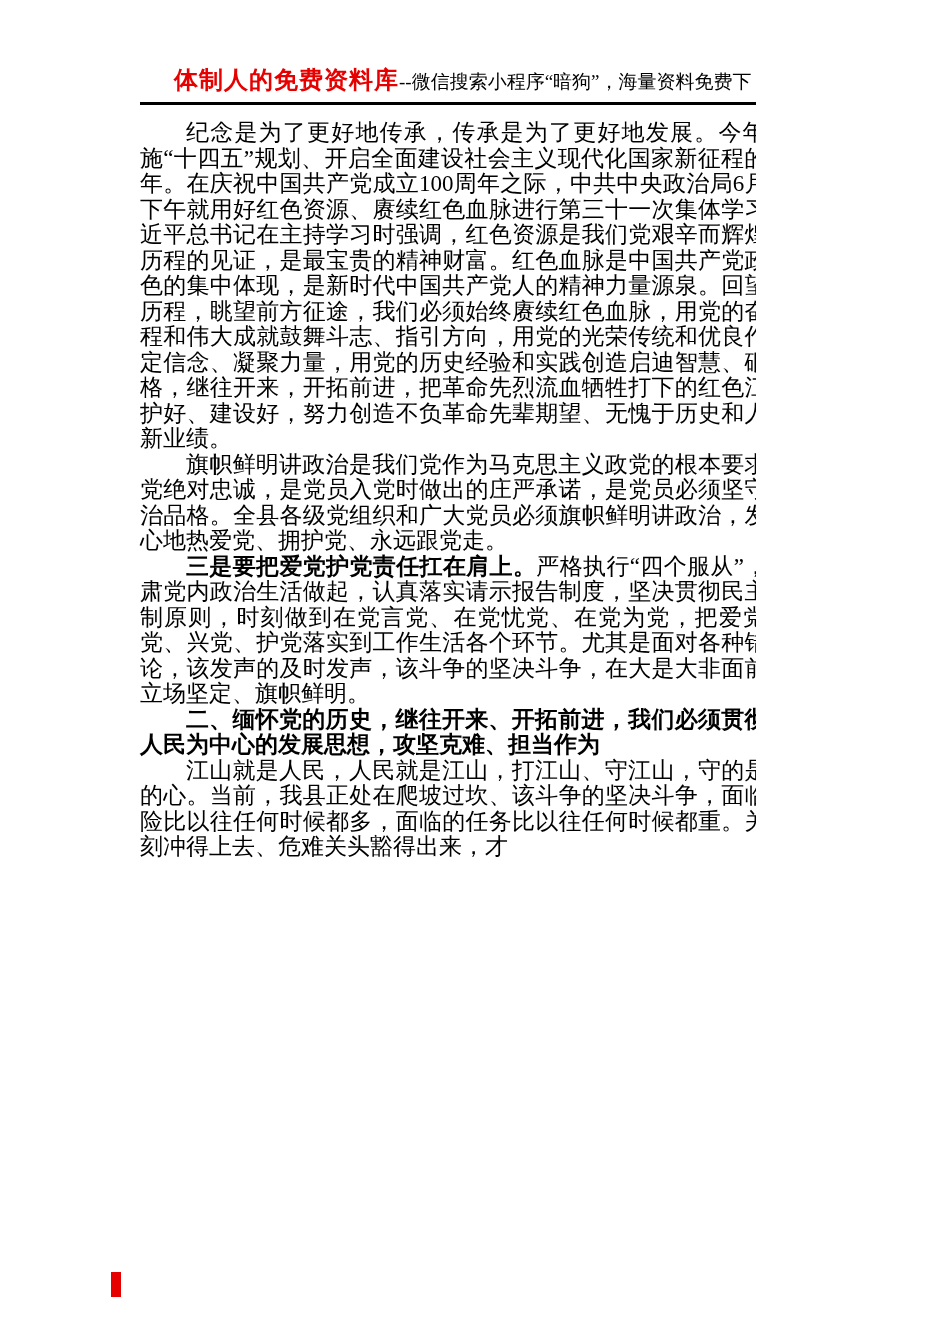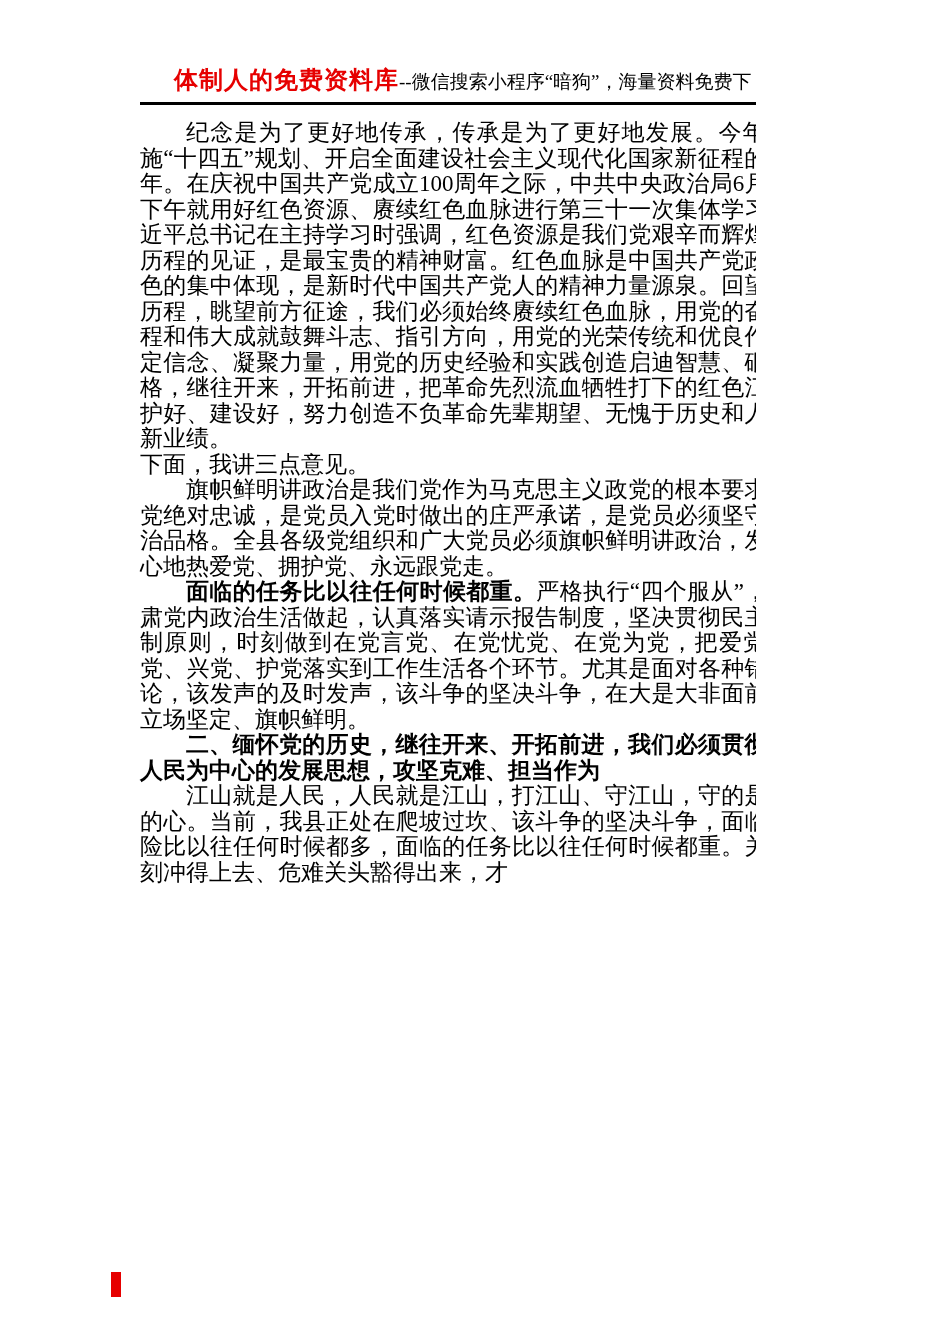--- a/index.html
+++ b/index.html
@@ -73,28 +73,27 @@
 
     <div class="doc-header">
       <span class="brand">体制人的免费资料库</span><span class="tagline">--微信搜索小程序“暗狗”，海量资料免费下</span>
     </div>
 
     <div class="doc-body">
 
       <p class="para indent"><span>纪念是为了更好地传承，传承是为了更好地发展。今年是实施“十四五”规划、开启全面建设社会主义现代化国家新征程的第一年。在庆祝中国共产党成立100周年之际，中共中央政治局6月25日下午就用好红色资源、赓续红色血脉进行第三十一次集体学习。习近平总书记在主持学习时强调，红色资源是我们党艰辛而辉煌奋斗历程的见证，是最宝贵的精神财富。红色血脉是中国共产党政治本色的集中体现，是新时代中国共产党人的精神力量源泉。回望过往历程，眺望前方征途，我们必须始终赓续红色血脉，用党的奋斗历程和伟大成就鼓舞斗志、指引方向，用党的光荣传统和优良作风坚定信念、凝聚力量，用党的历史经验和实践创造启迪智慧、砥砺品格，继往开来，开拓前进，把革命先烈流血牺牲打下的红色江山守护好、建设好，努力创造不负革命先辈期望、无愧于历史和人民的新业绩。</span></p>
 
 
-      <p class="para flush"><span>下面，我讲三点意见。</span></p>
 
 
       <p class="para indent"><span>旗帜鲜明讲政治是我们党作为马克思主义政党的根本要求。对党绝对忠诚，是党员入党时做出的庄严承诺，是党员必须坚守的政治品格。全县各级党组织和广大党员必须旗帜鲜明讲政治，发自内心地热爱党、拥护党、永远跟党走。</span></p>
 
 
 
-      <p class="para indent"><span class="lead">面临的任务比以往任何时候都重。</span><span>严格执行“四个服从”，从严肃党内政治生活做起，认真落实请示报告制度，坚决贯彻民主集中制原则，时刻做到在党言党、在党忧党、在党为党，把爱党、忧党、兴党、护党落实到工作生活各个环节。尤其是面对各种错误言论，该发声的及时发声，该斗争的坚决斗争，在大是大非面前始终立场坚定、旗帜鲜明。</span></p>
+      <p class="para indent"><span class="lead">三是要把爱党护党责任扛在肩上。</span><span>严格执行“四个服从”，从严肃党内政治生活做起，认真落实请示报告制度，坚决贯彻民主集中制原则，时刻做到在党言党、在党忧党、在党为党，把爱党、忧党、兴党、护党落实到工作生活各个环节。尤其是面对各种错误言论，该发声的及时发声，该斗争的坚决斗争，在大是大非面前始终立场坚定、旗帜鲜明。</span></p>
 
       <p class="para heading"><span>二、缅怀党的历史，继往开来、开拓前进，我们必须贯彻好以人民为中心的发展思想，攻坚克难、担当作为</span></p>
 
       <p class="para indent"><span>江山就是人民，人民就是江山，打江山、守江山，守的是人民的心。当前，我县正处在爬坡过坎、该斗争的坚决斗争，面临的风险比以往任何时候都多，面临的任务比以往任何时候都重。关键时刻冲得上去、危难关头豁得出来，才</span></p>
 
     </div>
   </div>
 
   <div class="red-marker"></div>
 

